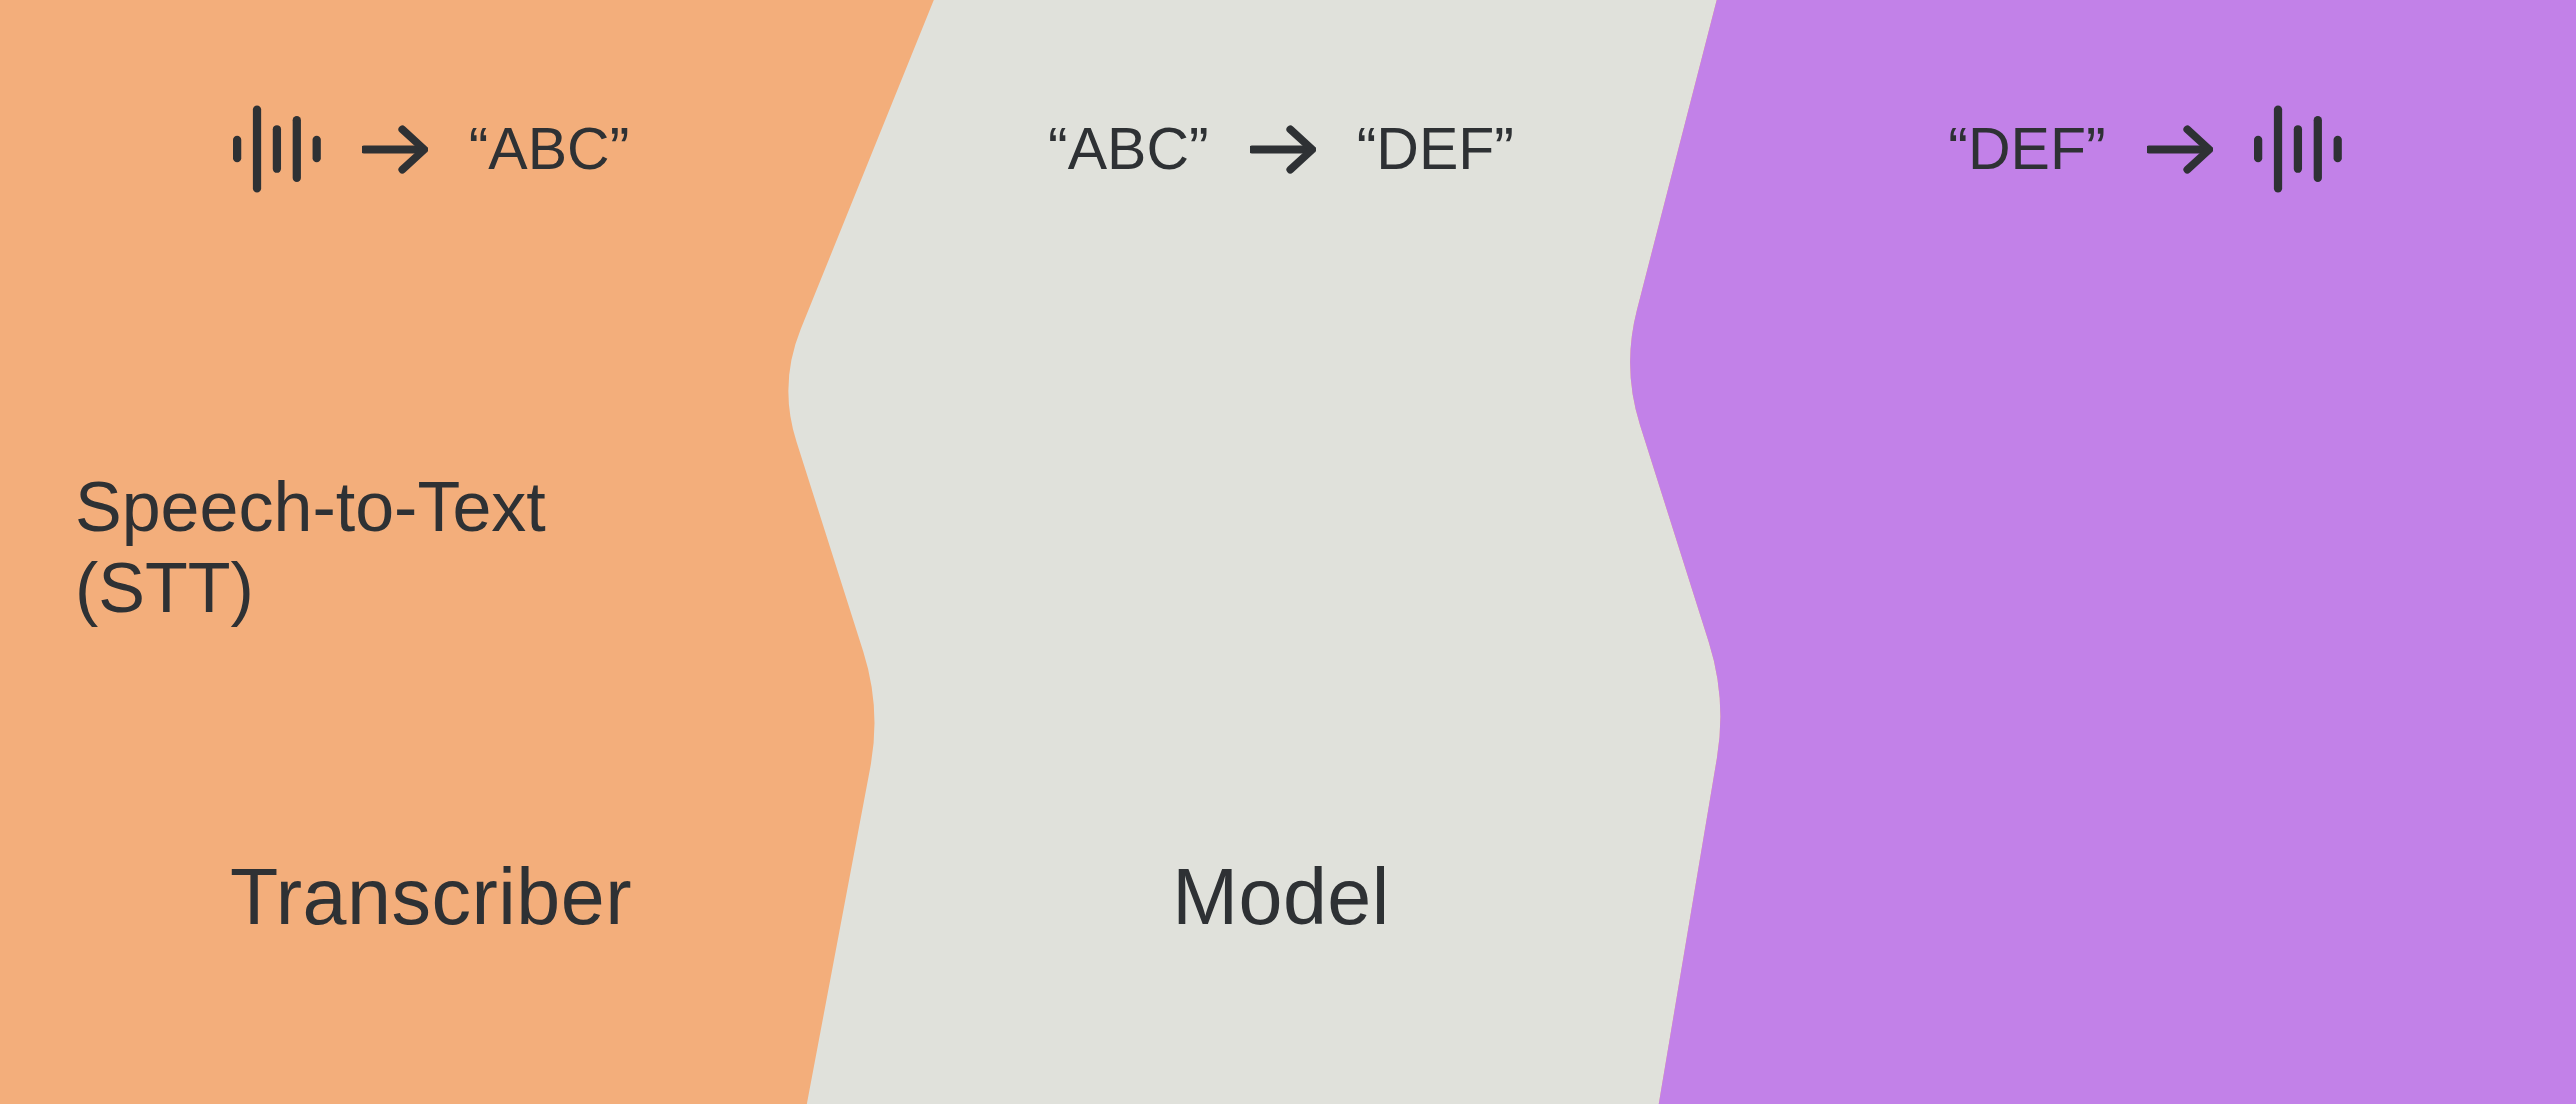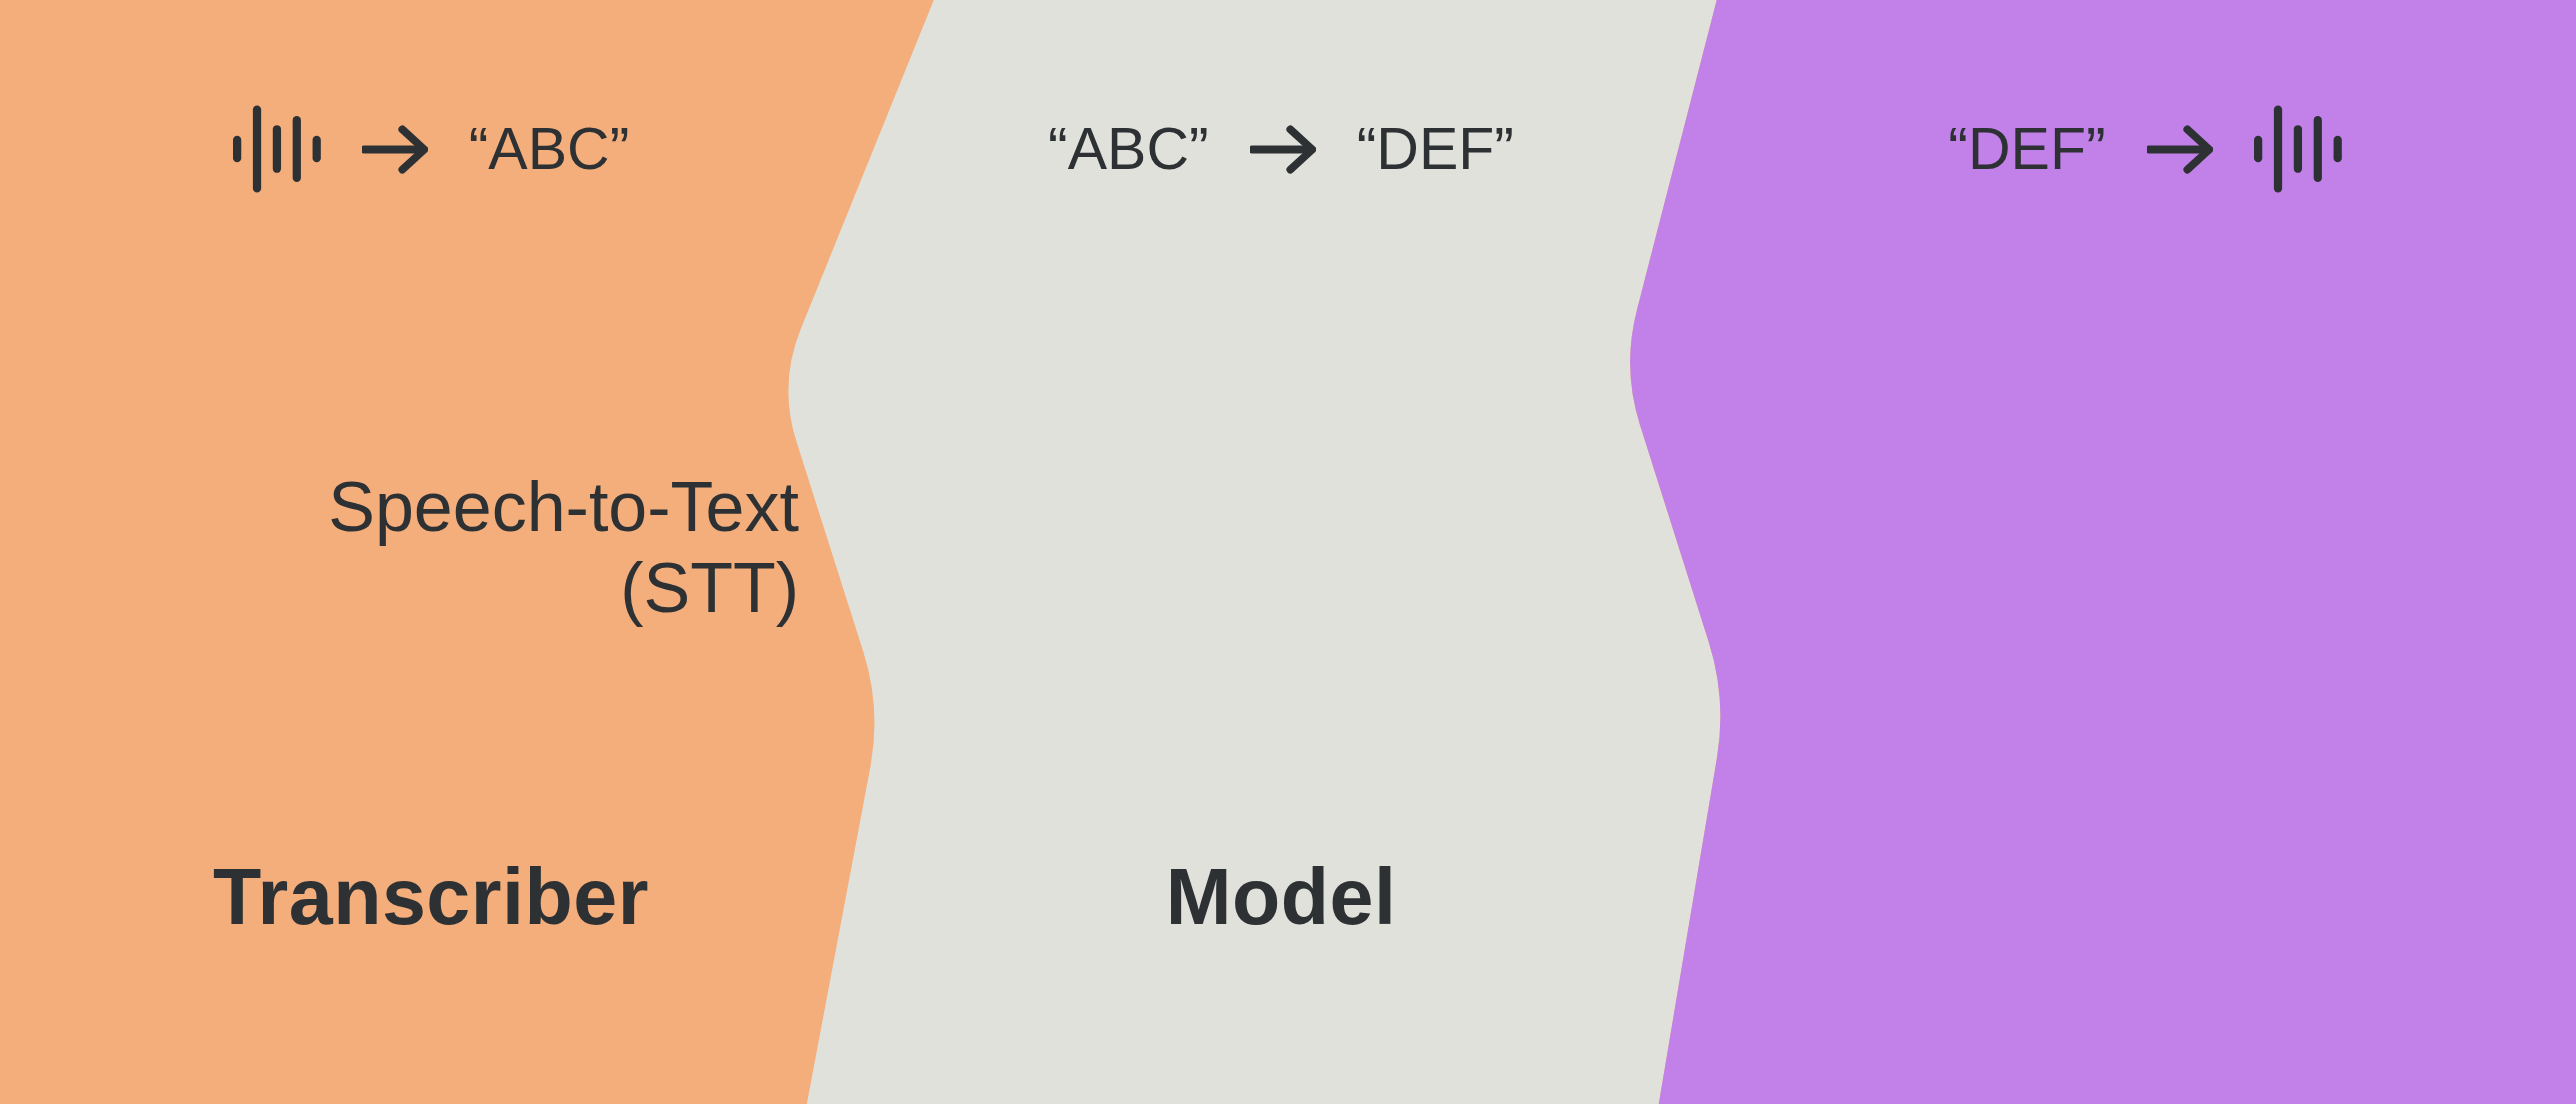--- a/index.html
+++ b/index.html
@@ -30,28 +30,28 @@
     font-size: 59px;
     color: var(--ink, #2E3134);
     white-space: nowrap;
   }
   .icon-svg { display: block; }
   .wave-fill  { fill: var(--ink, #2E3134); }
   .arrow-line { stroke: var(--ink, #2E3134); stroke-width: 8.5; fill: none;
                 stroke-linecap: round; stroke-linejoin: round; }
 
   .panel-title {
-    position: absolute; top: 467px; left: 3px; right: 0; margin: 0;
+    position: absolute; top: 467px; left: 12px; right: 0; margin: 0;
     font-size: 70px; line-height: 81px; font-weight: 400;
-    text-align: right; color: var(--ink, #2E3134);
+    text-align: left; color: var(--ink, #2E3134);
   }
   .panel-title span { display: block; }
   .panel-label {
     position: absolute; top: 857px; left: 0; right: 0;
-    font-size: 79px; line-height: 1; font-weight: 700;
+    font-size: 79px; line-height: 1; font-weight: 400;
     text-align: center; color: var(--ink, #2E3134);
     letter-spacing: 0.5px;
   }
 </style>
 </head>
 <body>
 
 <div class="stage">
 
   <svg class="bg" width="2576" height="1104" viewBox="0 0 2800 1200">

